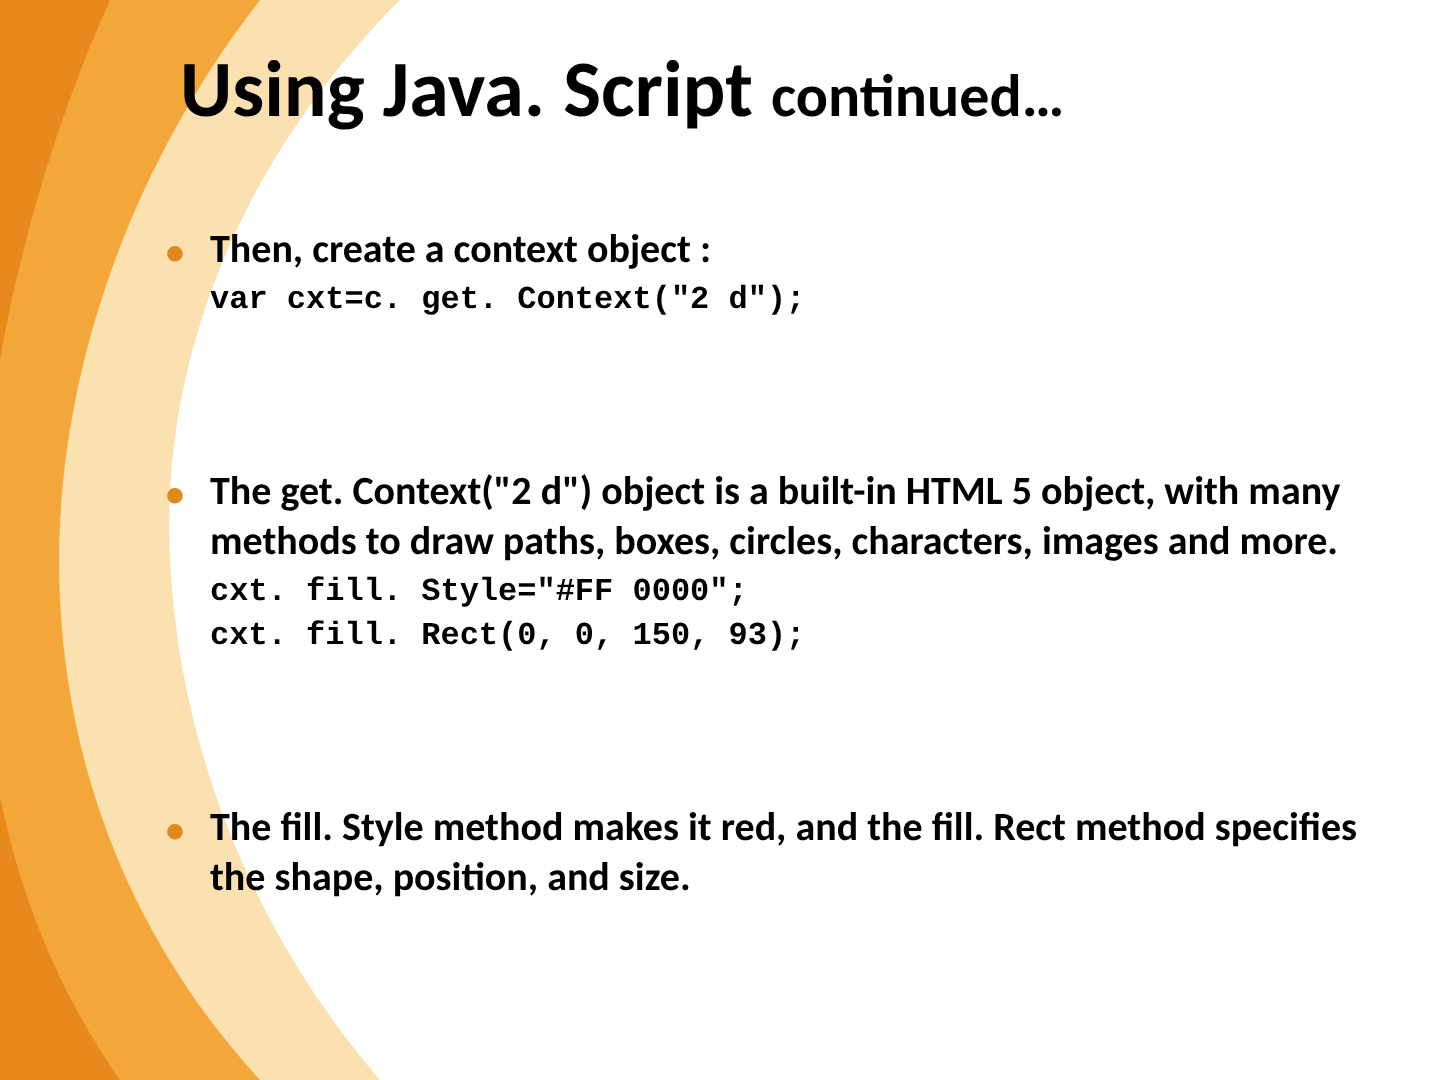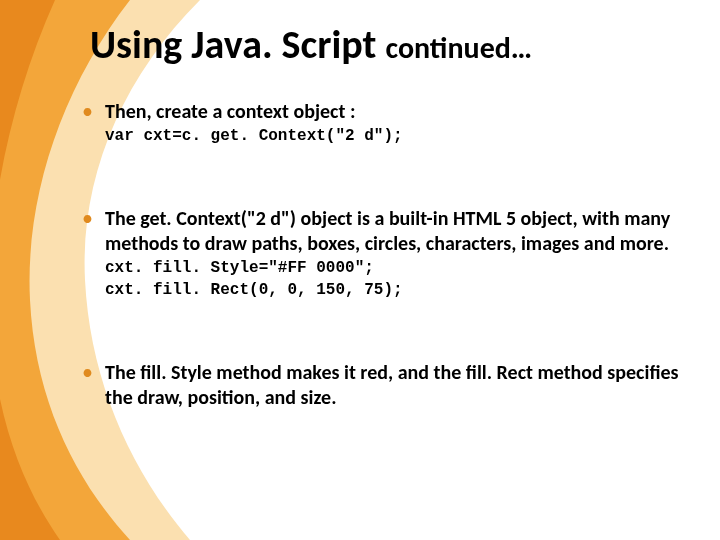--- a/index.html
+++ b/index.html
@@ -35,21 +35,21 @@
     padding-left: 30px;
     padding-top: 5px;
   }
   .title-sub {
     font-size: 30px;
     font-weight: 700;
     color: #000;
   }
   ul {
     list-style: none;
-    margin-top: 30px;
+    margin-top: 44px;
   }
   li {
     position: relative;
     padding-left: 45px;
     margin-bottom: 2px;
   }
   li::before {
     content: "•";
     position: absolute;
     left: 22px;
@@ -99,22 +99,22 @@
   <div class="code-text">var cxt=c. get. Context("2 d");</div>
 
   <div class="gap"></div>
 
   <ul>
     <li>
       <span class="body-text">The get. Context("2 d") object is a built-in HTML 5 object, with many methods to draw paths, boxes, circles, characters, images and more.</span>
     </li>
   </ul>
   <div class="code-text">cxt. fill. Style="#FF 0000";</div>
-  <div class="code-text">cxt. fill. Rect(0, 0, 150, 75);</div>
+  <div class="code-text">cxt. fill. Rect(0, 0, 150, 93);</div>
 
   <div class="gap"></div>
 
   <ul>
     <li>
-      <span class="body-text">The fill. Style method makes it red, and the fill. Rect method specifies the draw, position, and size.</span>
+      <span class="body-text">The fill. Style method makes it red, and the fill. Rect method specifies the shape, position, and size.</span>
     </li>
   </ul>
 </div>
 
 </body></html>

